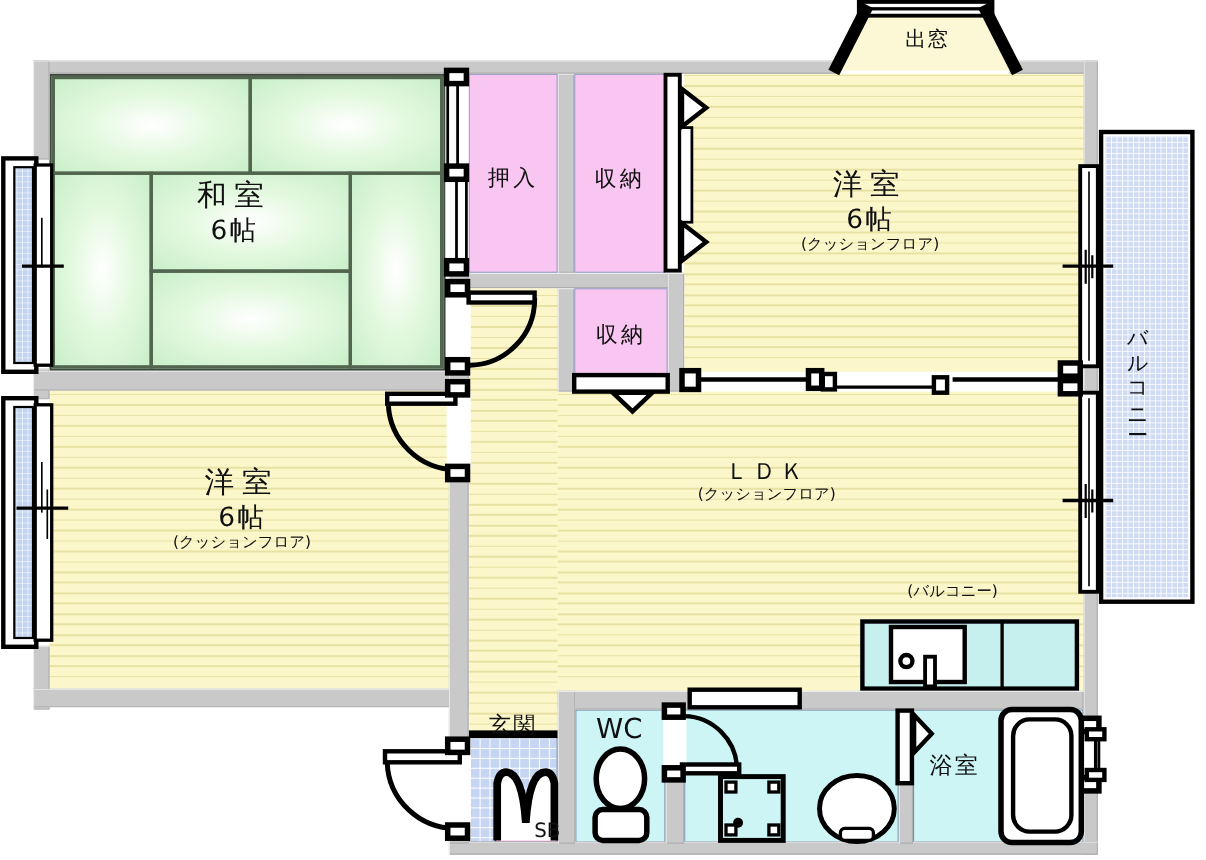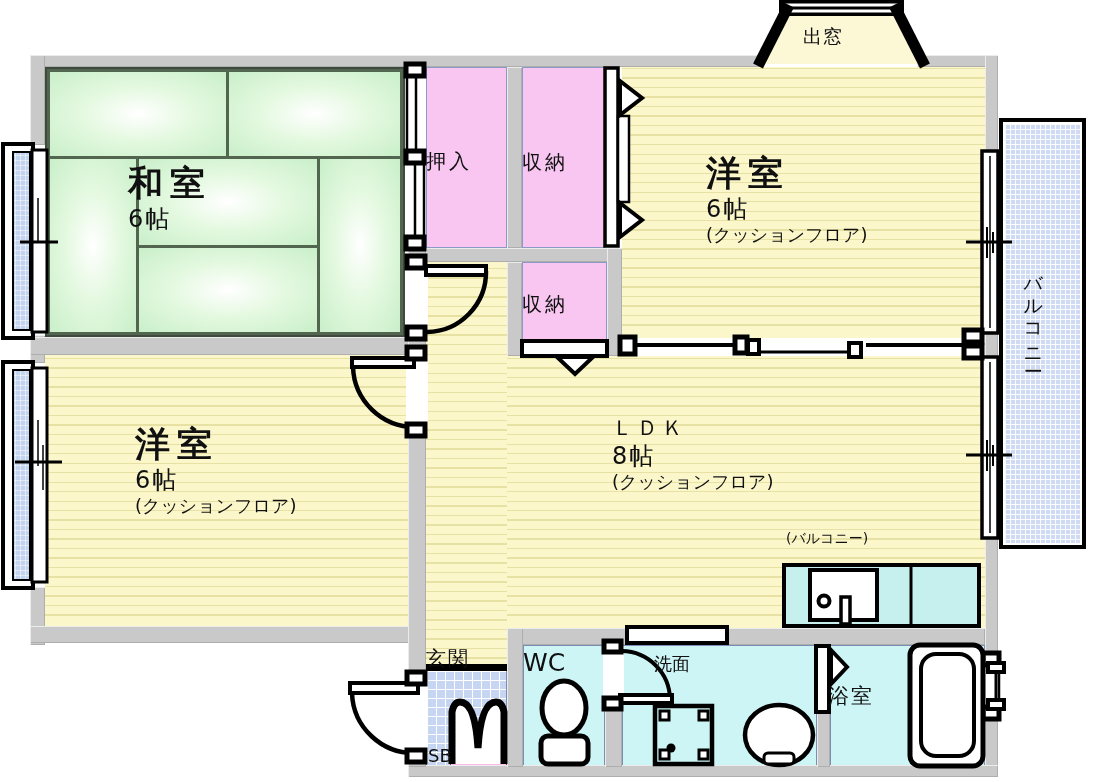--- a/index.html
+++ b/index.html
@@ -15,24 +15,24 @@
   .tile{position:absolute;background-color:#c6d6f2;
         background-image:linear-gradient(#ffffff 1px, rgba(0,0,0,0) 1px),
                          linear-gradient(90deg,#ffffff 1px, rgba(0,0,0,0) 1px);
         background-size:9px 9px;border:1px solid #7b8db0;box-sizing:border-box;}
   .balc{position:absolute;background-color:#cedbf2;
         background-image:linear-gradient(rgba(255,255,255,.9) 1px, rgba(0,0,0,0) 1px),
                          linear-gradient(90deg,rgba(255,255,255,.9) 1px, rgba(0,0,0,0) 1px);
         background-size:5px 5px;}
   .mat{position:absolute;border:3px solid #52654f;box-sizing:border-box;
        background:radial-gradient(ellipse at center, #ffffff 0%, #e4f9e0 45%, #c9efc9 100%);}
-  .label{position:absolute;color:#101010;line-height:1.22;white-space:nowrap;}
-  .big{font-size:35px;letter-spacing:7px;font-weight:700;}
+  .label{position:absolute;color:#101010;text-align:center;line-height:1.22;white-space:nowrap;}
+  .big{font-size:27px;letter-spacing:7px;font-weight:400;}
   .mid{font-size:24px;letter-spacing:2px;}
-  .small{font-size:18px;letter-spacing:0;}
+  .small{font-size:14px;letter-spacing:0;}
   .closet-label{font-size:20px;letter-spacing:3px;}
   .tiny-room{font-size:19px;letter-spacing:1px;}
   .vert{writing-mode:vertical-rl;letter-spacing:3px;}
   svg{position:absolute;left:0;top:0;}
 </style>
 </head>
 <body>
 
 <div id="plan">
 
@@ -284,33 +284,31 @@
   </div>
 
   <div class="label" style="left:135px;top:423px;width:170px;">
     <div class="big">洋室</div>
     <div class="mid">6帖</div>
     <div class="small">(クッションフロア)</div>
   </div>
 
   <div class="label" style="left:612px;top:416px;width:170px;">
     <div style="font-size:21px;letter-spacing:4px;">ＬＤＫ</div>
-    <div class="mid">8帖</div>
     <div class="small">(クッションフロア)</div>
   </div>
   <div class="label small" style="left:786px;top:530px;width:160px;font-size:14px;">(バルコニー)</div>
 
   <div class="label tiny-room" style="left:803px;top:25px;width:80px;">出窓</div>
 
   <div class="label tiny-room vert" style="left:1022px;top:262px;height:150px;">バルコニー</div>
 
   <div class="label" style="left:426px;top:646px;width:81px;font-size:20px;letter-spacing:2px;">玄関</div>
-  <div class="label" style="left:428px;top:745px;width:75px;font-size:18px;">SB</div>
+  <div class="label" style="left:460px;top:745px;width:75px;font-size:18px;">SB</div>
 
   <div class="label" style="left:523px;top:648px;width:80px;font-size:25px;">WC</div>
 
   <div class="label" style="left:654px;top:653px;width:160px;font-size:18px;">
-    <div>洗面</div>
   </div>
 
   <div class="label" style="left:828px;top:684px;width:80px;font-size:21px;letter-spacing:2px;">浴室</div>
 
 </div>
 
 </body></html>

